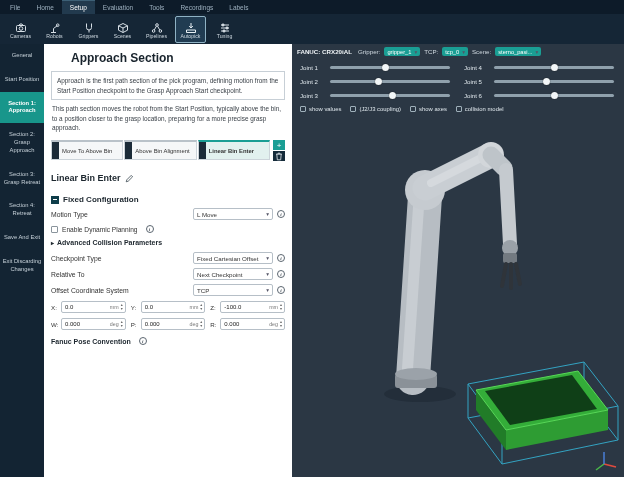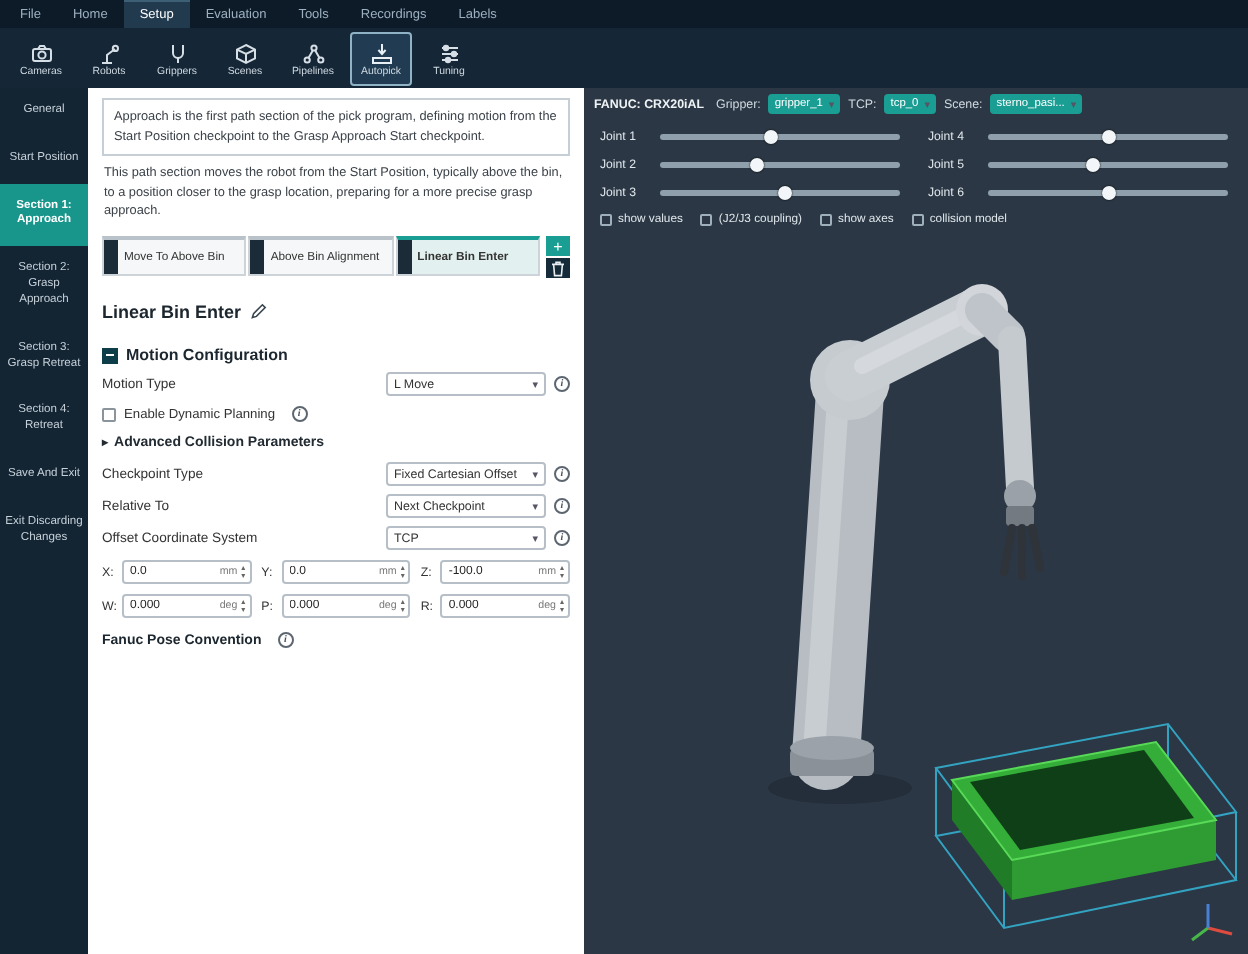--- a/index.html
+++ b/index.html
@@ -160,20 +160,21 @@
     <div class="sitem">Start Position</div>
     <div class="sitem active">Section 1: Approach</div>
     <div class="sitem">Section 2: Grasp Approach</div>
     <div class="sitem">Section 3: Grasp Retreat</div>
     <div class="sitem">Section 4: Retreat</div>
     <div class="sitem">Save And Exit</div>
     <div class="sitem">Exit Discarding Changes</div>
   </div>
 
   <div class="main">
+    <div class="page-title">Approach Section</div>
 
     <div class="desc-box">
       <span>Approach is the first path section of the pick program, defining motion from the Start Position checkpoint to the Grasp Approach Start checkpoint.</span>
     </div>
     <div class="desc2">This path section moves the robot from the Start Position, typically above the bin, to a position closer to the grasp location, preparing for a more precise grasp approach.</div>
 
     <div class="cp-row">
       <div class="cp-tab">
         <span class="grip"></span>
         <span>Move To Above Bin</span>
@@ -200,21 +201,21 @@
       <span class="cp-title">Linear Bin Enter</span>
       <span><svg width="9" height="9" viewBox="0 0 9 9" fill="none" stroke="#3a4750" stroke-width="0.8">
             <path d="M1.2 7.8 l.6 -2 L6.2 1.4 l1.4 1.4 L3.2 7.2 l-2 .6 Z"></path>
           </svg></span>
     </div>
 
     <div class="sec-head">
       <span class="minus-box">
           <span class="bar"></span>
         </span>
-      <span>Motion Configuration</span>
+      <span>Fixed Configuration</span>
     </div>
 
     <div class="form-row">
       <span class="form-label">Motion Type</span>
       <span class="select">
         <span>L Move</span>
         <span class="caret">▾</span>
       </span>
       <span class="info">i</span>
     </div>

